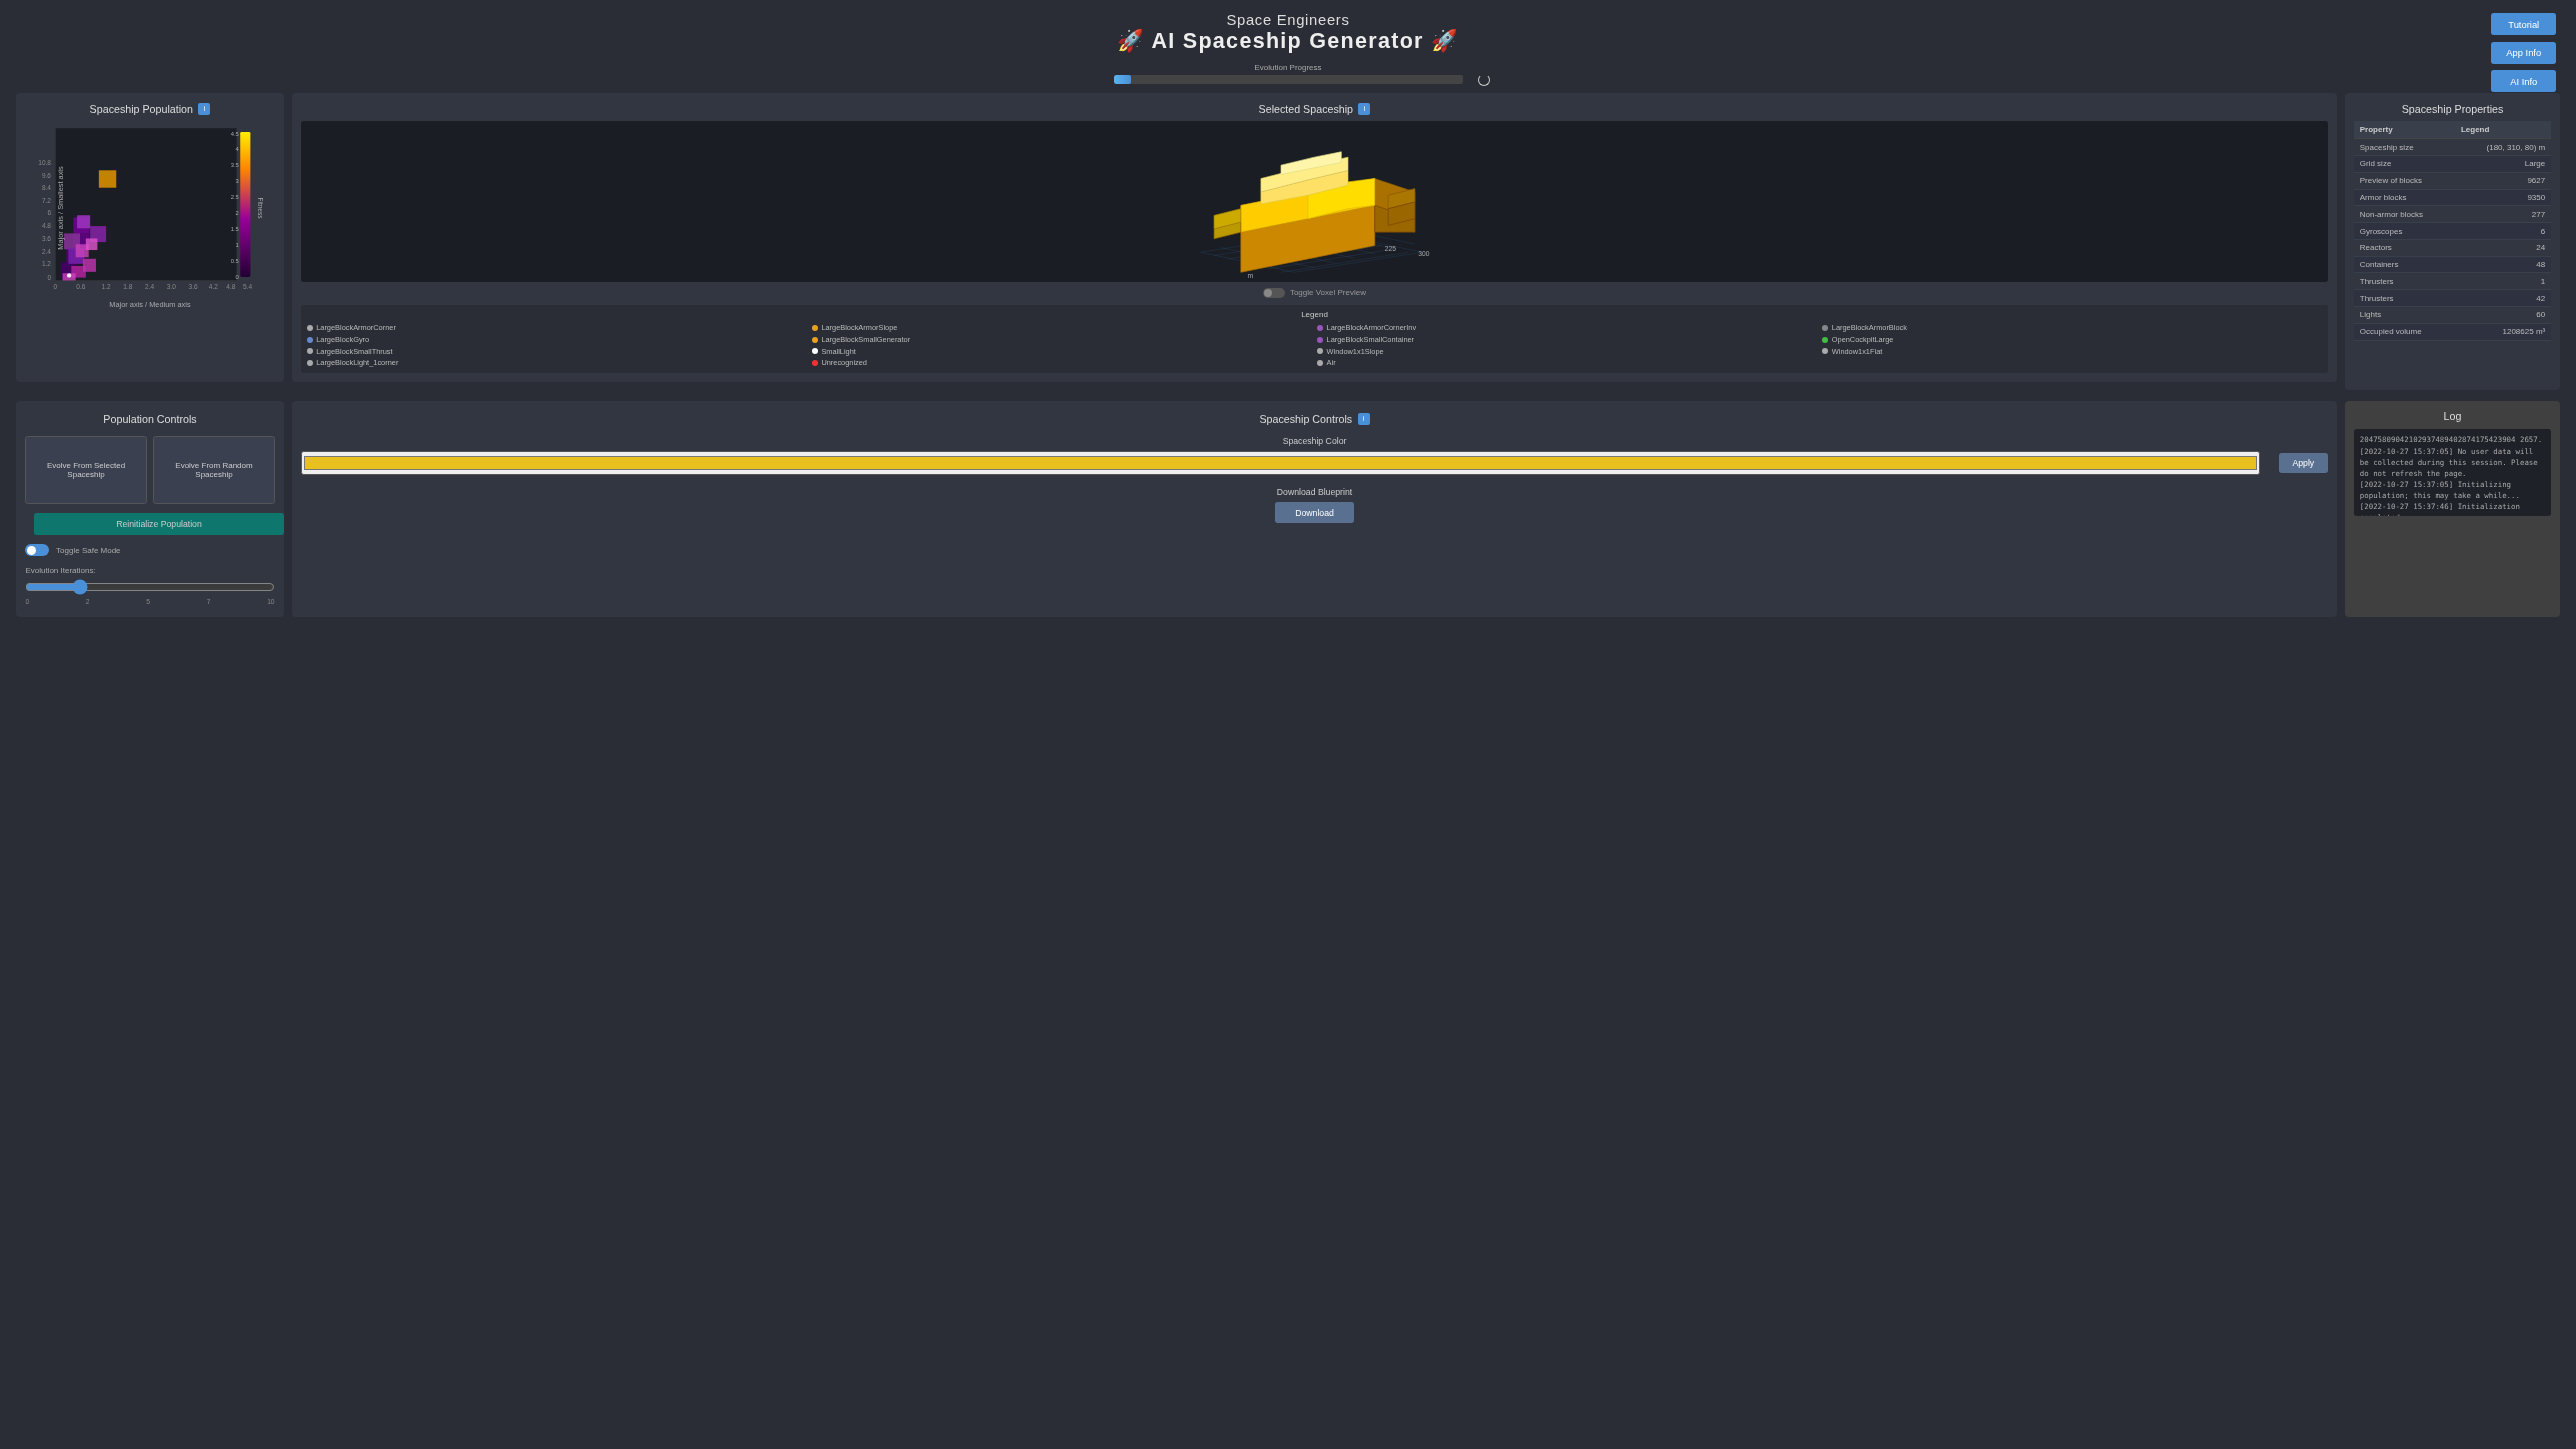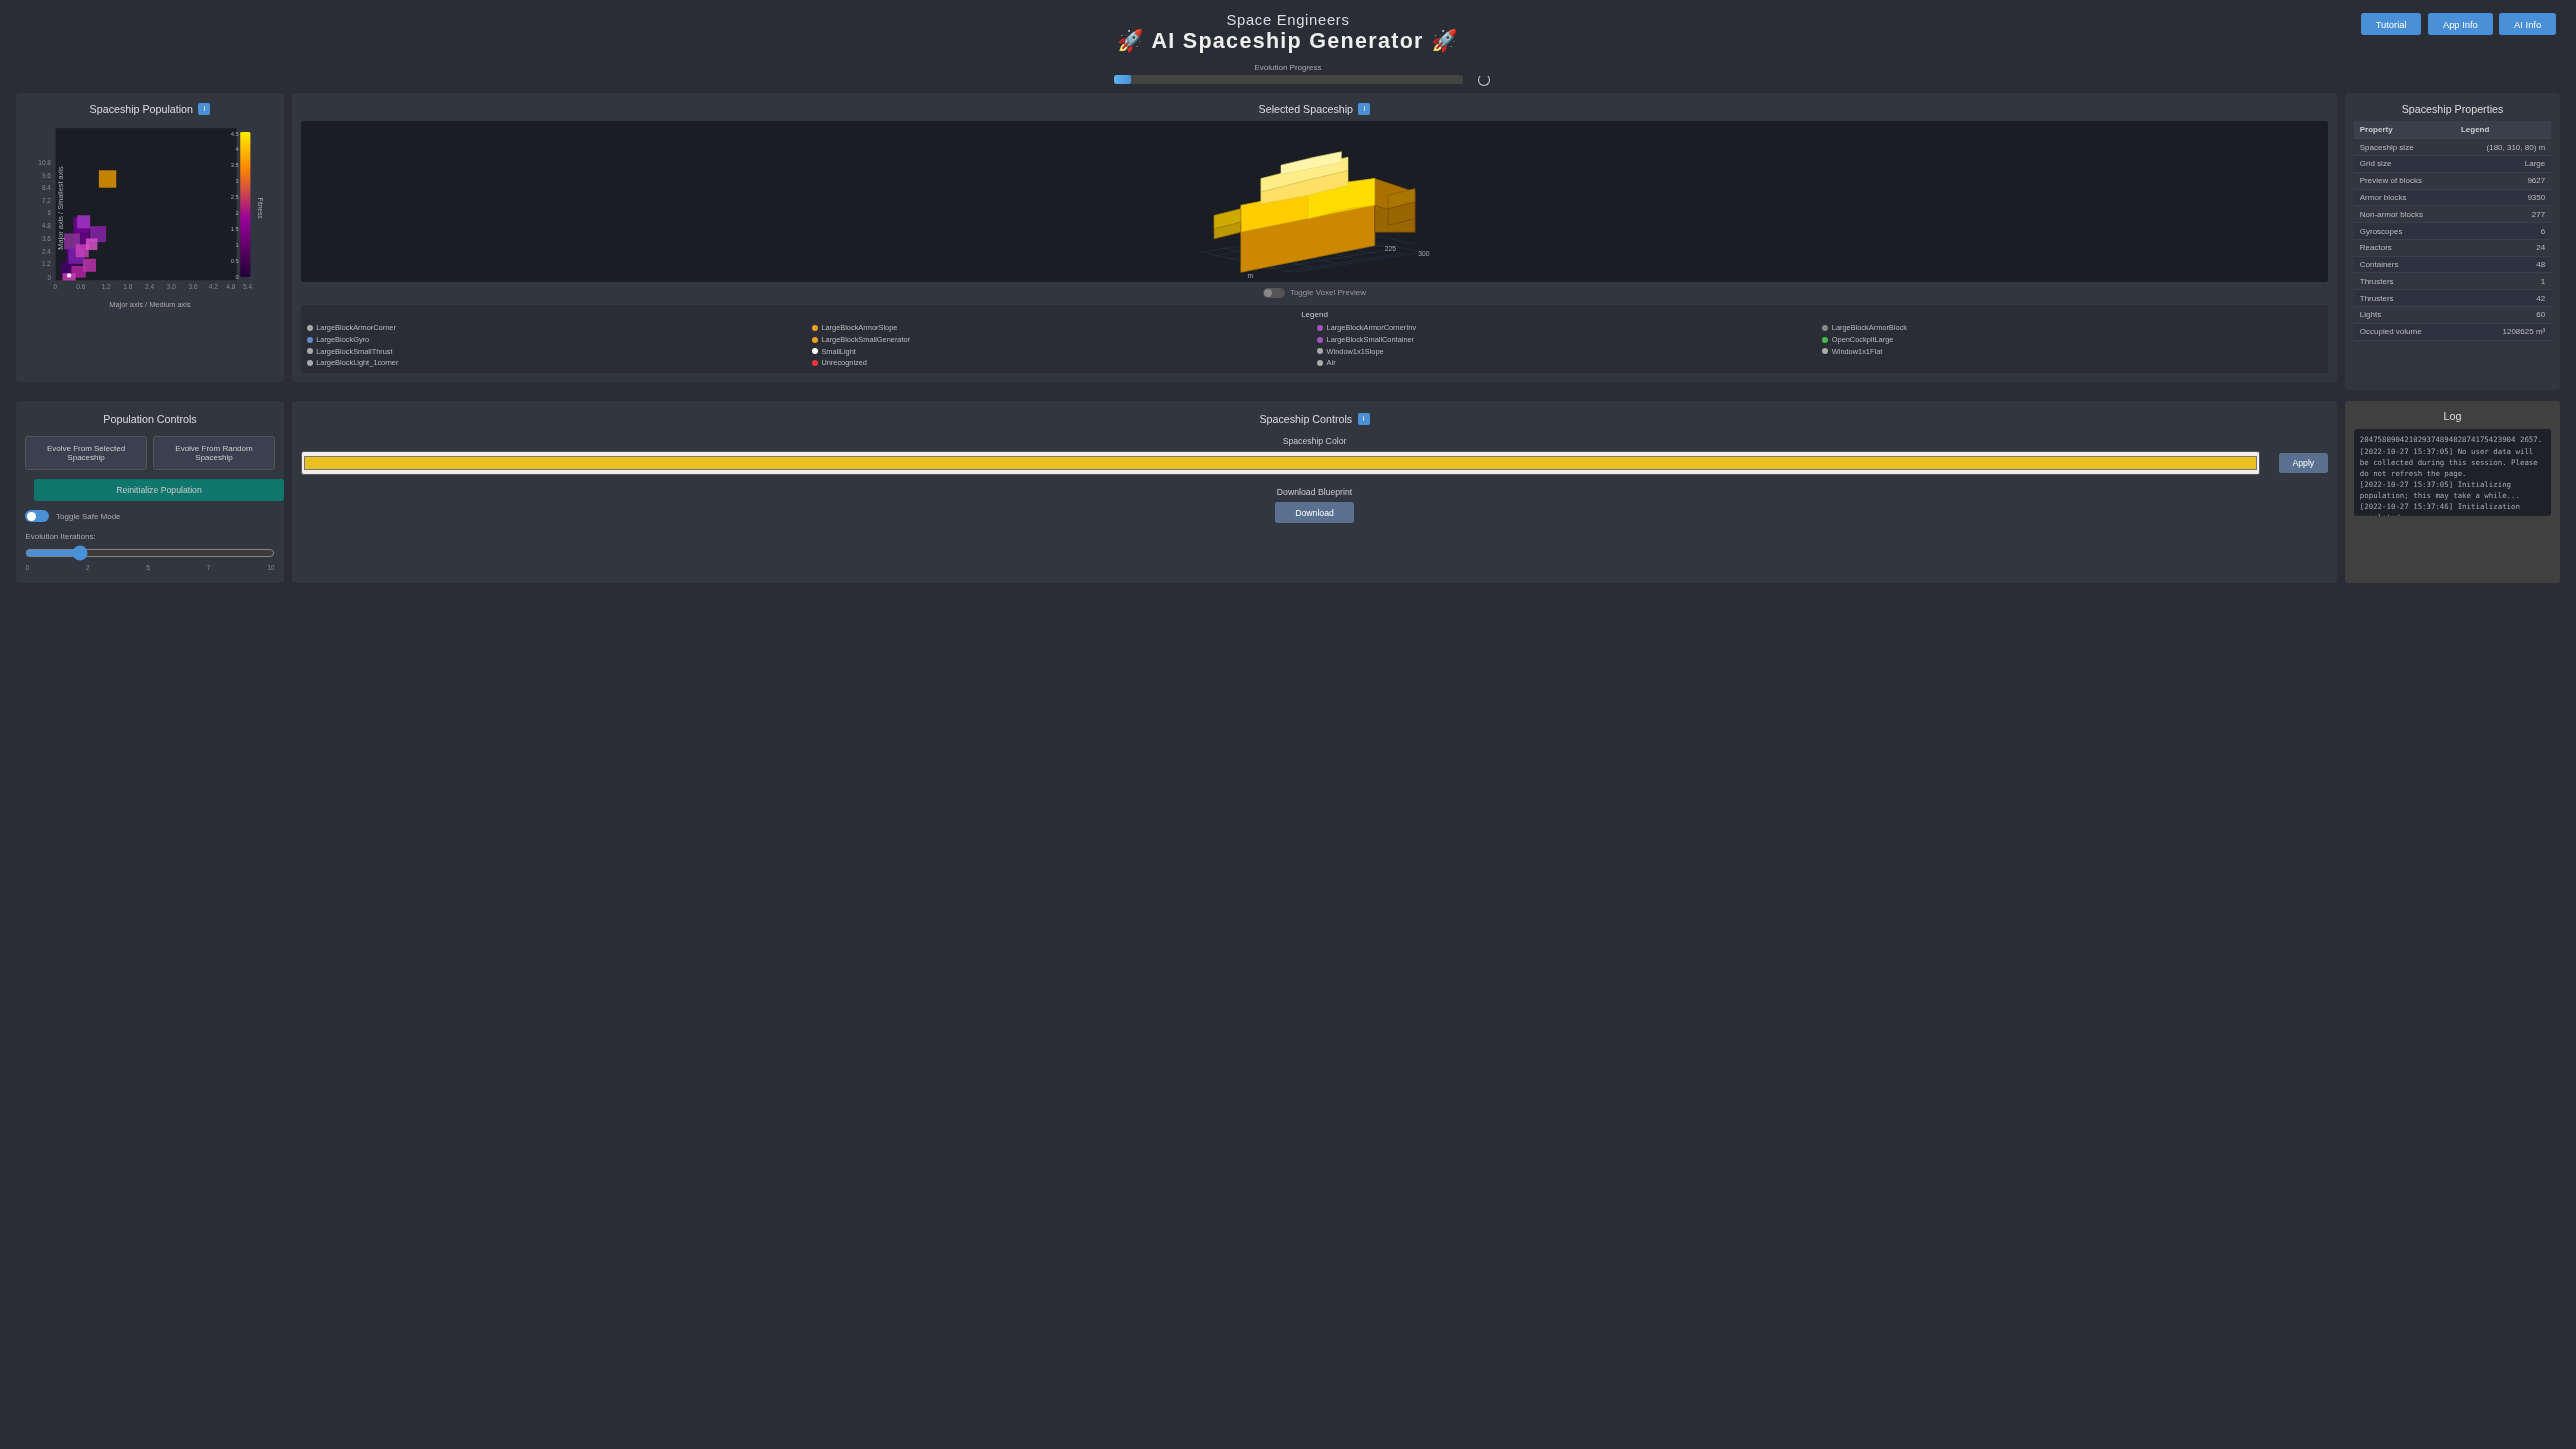--- a/index.html
+++ b/index.html
@@ -27,20 +27,21 @@
       color: #eee;
       font-weight: 600;
       letter-spacing: 1.3px;
     }
     .header-buttons {
       position: absolute;
       top: 13.4px;
       right: 20px;
       display: flex;
       gap: 6.7px;
+      flex-direction: column;
     }
     .header-btn {
       background: #4a90d9;
       color: #fff;
       border: none;
       border-radius: 2.7px;
       padding: 5.4px 14.8px;
       font-size: 9.4px;
       cursor: pointer;
     }
@@ -282,21 +283,21 @@
       display: flex;
       gap: 6.7px;
       margin-bottom: 9.4px;
     }
     .evolve-btn {
       flex: 1;
       background: #3a4050;
       color: #ccc;
       border: 0.7px solid #555;
       border-radius: 2.7px;
-      padding: 7px 4px;
+      padding: 24px 4px;
       font-size: 8px;
       cursor: pointer;
       text-align: center;
     }
     .reinit-btn {
       width: 100%;
       background: #0f766e;
       color: #ccc;
       border: none;
       border-radius: 2.7px;

